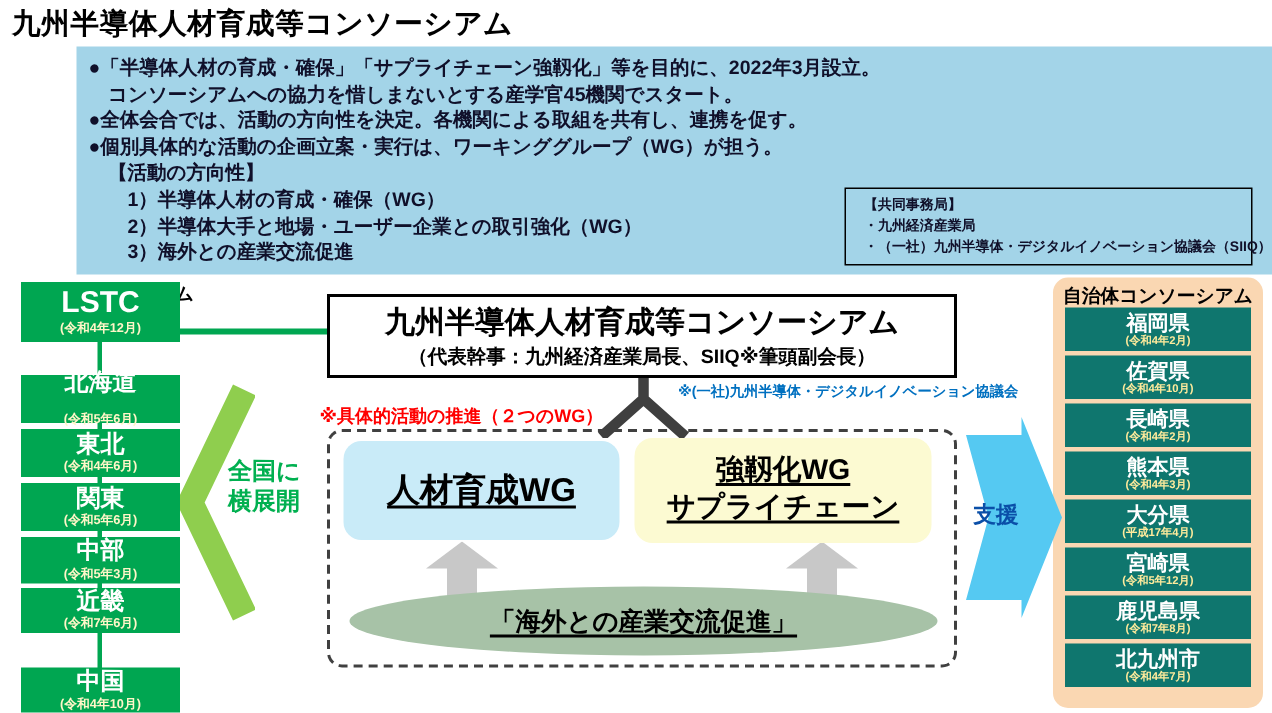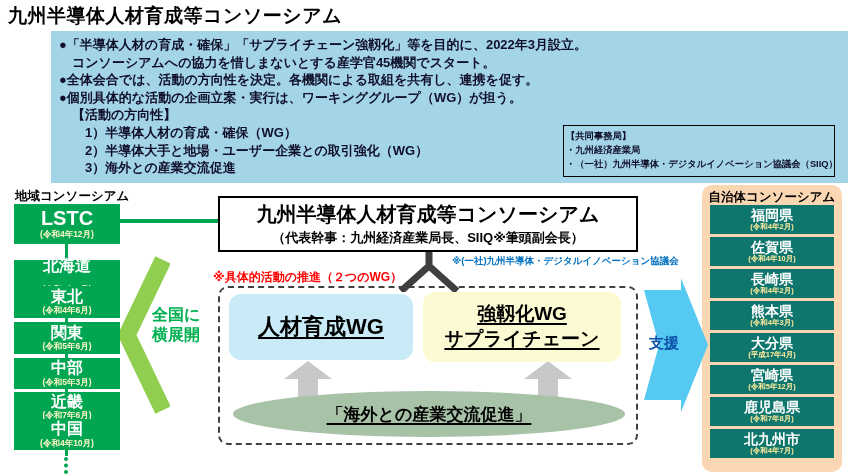--- a/index.html
+++ b/index.html
@@ -4,21 +4,21 @@
 <style>
   * { margin:0; padding:0; box-sizing:border-box; }
   body { font-family:"Liberation Sans","DejaVu Sans",sans-serif; background:#fff; }
   #stage { position:relative; width:848px; height:475px; background:#fff; overflow:hidden; }
 
   .page-title { position:absolute; left:8px; top:3px; font-size:19px; font-weight:700; color:#000; letter-spacing:0.5px; }
 
   .overview-panel { position:absolute; left:8px; top:31px; width:830px; height:152px; background:#A3D4E8; padding:5px 8px;margin-left:43px; }
   .overview-line { font-size:13px; font-weight:700; color:#10102a; line-height:17.6px; white-space:pre; }
 
-  .secretariat-box { position:absolute; left:563px; top:125px; width:272px; height:52px; border:1.5px solid #000; padding:3px 2px; }
+  .secretariat-box { position:absolute; left:563px; top:125px; width:272px; height:52px; border:1.5px solid #000; padding:3px 12px; }
   .secretariat-line { font-size:9.3px; font-weight:700; color:#10102a; line-height:14px; white-space:nowrap; }
 
   .regional-label { position:absolute; left:15px; top:188px; font-size:12.5px; font-weight:700; color:#000; }
   .region-vline { position:absolute; left:65px; top:220px; width:3px; height:236px; background:#00A651; }
   .region-vline-dotted { position:absolute; left:64px; top:457px; width:0; height:17px; border-left:4px dotted #00A651; }
   .green-hline { position:absolute; left:118px; top:219px; width:100px; height:4px; background:#00A651; }
 
   .region-box { position:absolute; left:14px; width:106px; background:#00A651; color:#fff; display:flex; flex-direction:column; align-items:center; justify-content:center; z-index:2; }
   .region-name { font-weight:700; line-height:1.05; }
   .region-date { font-size:8.5px; font-weight:700; color:#FFF6C8; line-height:1.2; }
@@ -80,45 +80,45 @@
     <div class="secretariat-line">【共同事務局】</div>
     <div class="secretariat-line">・九州経済産業局</div>
     <div class="secretariat-line">・（一社）九州半導体・デジタルイノベーション協議会（SIIQ）</div>
   </div>
 
   <div class="regional-label">地域コンソーシアム</div>
   <div class="region-vline"></div>
   <div class="region-vline-dotted"></div>
   <div class="green-hline"></div>
 
-  <div class="region-box" style="top:204px;height:40px;">
+  <div class="region-box" style="top:188px;height:40px;">
     <div class="region-name" style="font-size:20px;">LSTC</div>
     <div class="region-date">(令和4年12月)</div>
   </div>
-  <div class="region-box" style="top:260px;height:32px;gap:10px;">
+  <div class="region-box" style="top:250px;height:32px;gap:10px;">
     <div class="region-name" style="font-size:16px;">北海道</div>
     <div class="region-date">(令和5年6月)</div>
   </div>
   <div class="region-box" style="top:286px;height:32px;">
     <div class="region-name" style="font-size:16px;">東北</div>
     <div class="region-date">(令和4年6月)</div>
   </div>
   <div class="region-box" style="top:322px;height:32px;">
     <div class="region-name" style="font-size:16px;">関東</div>
     <div class="region-date">(令和5年6月)</div>
   </div>
   <div class="region-box" style="top:358px;height:31px;">
     <div class="region-name" style="font-size:16px;">中部</div>
     <div class="region-date">(令和5年3月)</div>
   </div>
   <div class="region-box" style="top:392px;height:30px;">
     <div class="region-name" style="font-size:16px;">近畿</div>
     <div class="region-date">(令和7年6月)</div>
   </div>
-  <div class="region-box" style="top:419px;height:31px;">
+  <div class="region-box" style="top:445px;height:31px;">
     <div class="region-name" style="font-size:16px;">中国</div>
     <div class="region-date">(令和4年10月)</div>
   </div>
 
   <div class="expand-arrow-wrap">
     <svg width="54" height="162" viewBox="0 0 54 162">
         <path d="M47,6 L11,81 L47,156" stroke="#8FCE4E" stroke-width="17" fill="none"></path>
       </svg>
   </div>
   <div class="expand-label">

